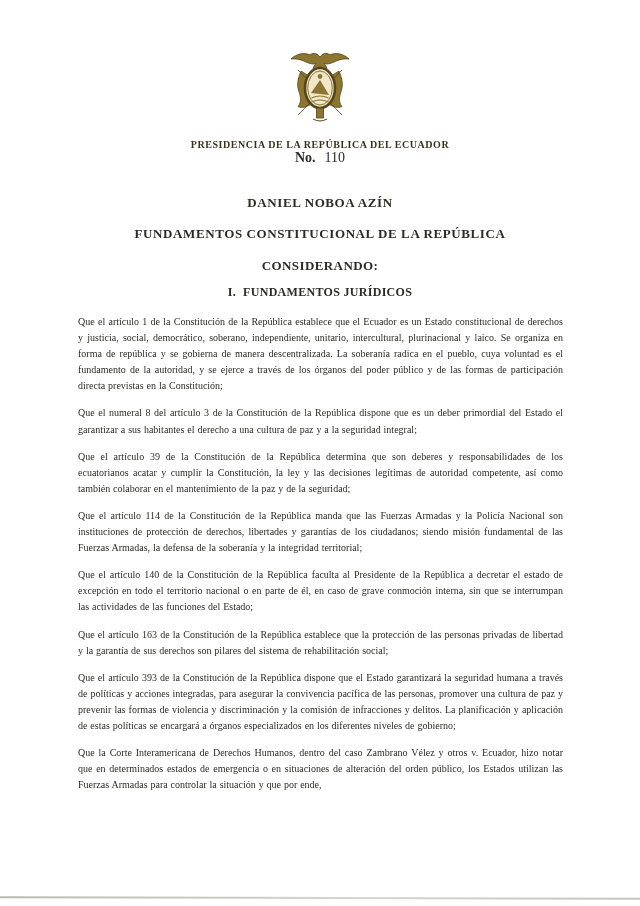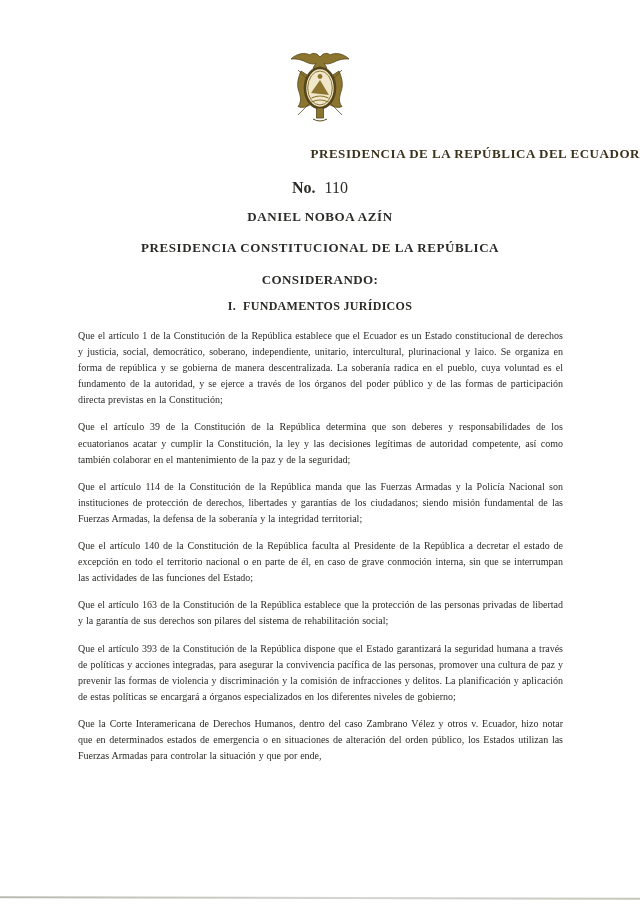--- a/index.html
+++ b/index.html
@@ -8,31 +8,30 @@
     background:#ffffff;
     font-family:"Liberation Serif", serif;
     color:#2b2b28;
     position:relative;
     overflow:hidden;
   }
   .page { position:relative; width:640px; height:906px; }
   .doc-header { text-align:center; padding-top:50px; }
   .crest { display:inline-block; line-height:0; }
   .org-name {
-    margin-top:18px;
-    font-size:13px;
+    margin-top:11px;
+    font-size:10px;
     font-weight:bold;
     letter-spacing:0.55px;
     color:#3b321c;
-    text-align:right;
   }
-  .doc-number { margin-top:17px; font-size:16px; }
+  .doc-number { margin-top:0; font-size:14px; }
   .doc-number .no-label { font-weight:bold; margin-right:9px; }
   .president-name {
-    margin:12px 0 0 0;
+    margin:29px 0 0 0;
     font-size:13px; font-weight:bold; letter-spacing:0.6px;
   }
   .president-title {
     margin:15px 0 0 0;
     font-size:13px; font-weight:bold; letter-spacing:0.6px;
   }
   .considering {
     margin:16px 0 0 0;
     font-size:13px; font-weight:bold; letter-spacing:0.4px;
   }
@@ -87,32 +86,33 @@
     </div>
 
     <div class="org-name">PRESIDENCIA DE LA REPÚBLICA DEL ECUADOR</div>
 
     <div class="doc-number">
       <span class="no-label">No.</span><span class="no-value">110</span>
     </div>
 
     <h1 class="president-name">DANIEL NOBOA AZÍN</h1>
 
-    <h2 class="president-title">PRESIDENCIA CONSTITUCIONAL DE LA REPÚBLICA</h2>
+    <h2 class="president-title">FUNDAMENTOS CONSTITUCIONAL DE LA REPÚBLICA</h2>
 
     <h3 class="considering">CONSIDERANDO:</h3>
 
     <h4 class="section-heading">
       <span class="sec-num">I.</span><span>FUNDAMENTOS JURÍDICOS</span>
     </h4>
 
   </header>
 
   <main class="doc-body">
     <p class="para">Que el artículo 1 de la Constitución de la República establece que el Ecuador es un Estado constitucional de derechos y justicia, social, democrático, soberano, independiente, unitario, intercultural, plurinacional y laico. Se organiza en forma de república y se gobierna de manera descentralizada. La soberanía radica en el pueblo, cuya voluntad es el fundamento de la autoridad, y se ejerce a través de los órganos del poder público y de las formas de participación directa previstas en la Constitución;</p>
+    <p class="para">Que el numeral 8 del artículo 3 de la Constitución de la República dispone que es un deber primordial del Estado el garantizar a sus habitantes el derecho a una cultura de paz y a la seguridad integral;</p>
     <p class="para">Que el artículo 39 de la Constitución de la República determina que son deberes y responsabilidades de los ecuatorianos acatar y cumplir la Constitución, la ley y las decisiones legítimas de autoridad competente, así como también colaborar en el mantenimiento de la paz y de la seguridad;</p>
     <p class="para">Que el artículo 114 de la Constitución de la República manda que las Fuerzas Armadas y la Policía Nacional son instituciones de protección de derechos, libertades y garantías de los ciudadanos; siendo misión fundamental de las Fuerzas Armadas, la defensa de la soberanía y la integridad territorial;</p>
     <p class="para">Que el artículo 140 de la Constitución de la República faculta al Presidente de la República a decretar el estado de excepción en todo el territorio nacional o en parte de él, en caso de grave conmoción interna, sin que se interrumpan las actividades de las funciones del Estado;</p>
     <p class="para">Que el artículo 163 de la Constitución de la República establece que la protección de las personas privadas de libertad y la garantía de sus derechos son pilares del sistema de rehabilitación social;</p>
     <p class="para">Que el artículo 393 de la Constitución de la República dispone que el Estado garantizará la seguridad humana a través de políticas y acciones integradas, para asegurar la convivencia pacífica de las personas, promover una cultura de paz y prevenir las formas de violencia y discriminación y la comisión de infracciones y delitos. La planificación y aplicación de estas políticas se encargará a órganos especializados en los diferentes niveles de gobierno;</p>
     <p class="para">Que la Corte Interamericana de Derechos Humanos, dentro del caso Zambrano Vélez y otros v. Ecuador, hizo notar que en determinados estados de emergencia o en situaciones de alteración del orden público, los Estados utilizan las Fuerzas Armadas para controlar la situación y que por ende,</p>
   </main>
 
   <div class="page-edge"></div>
 

